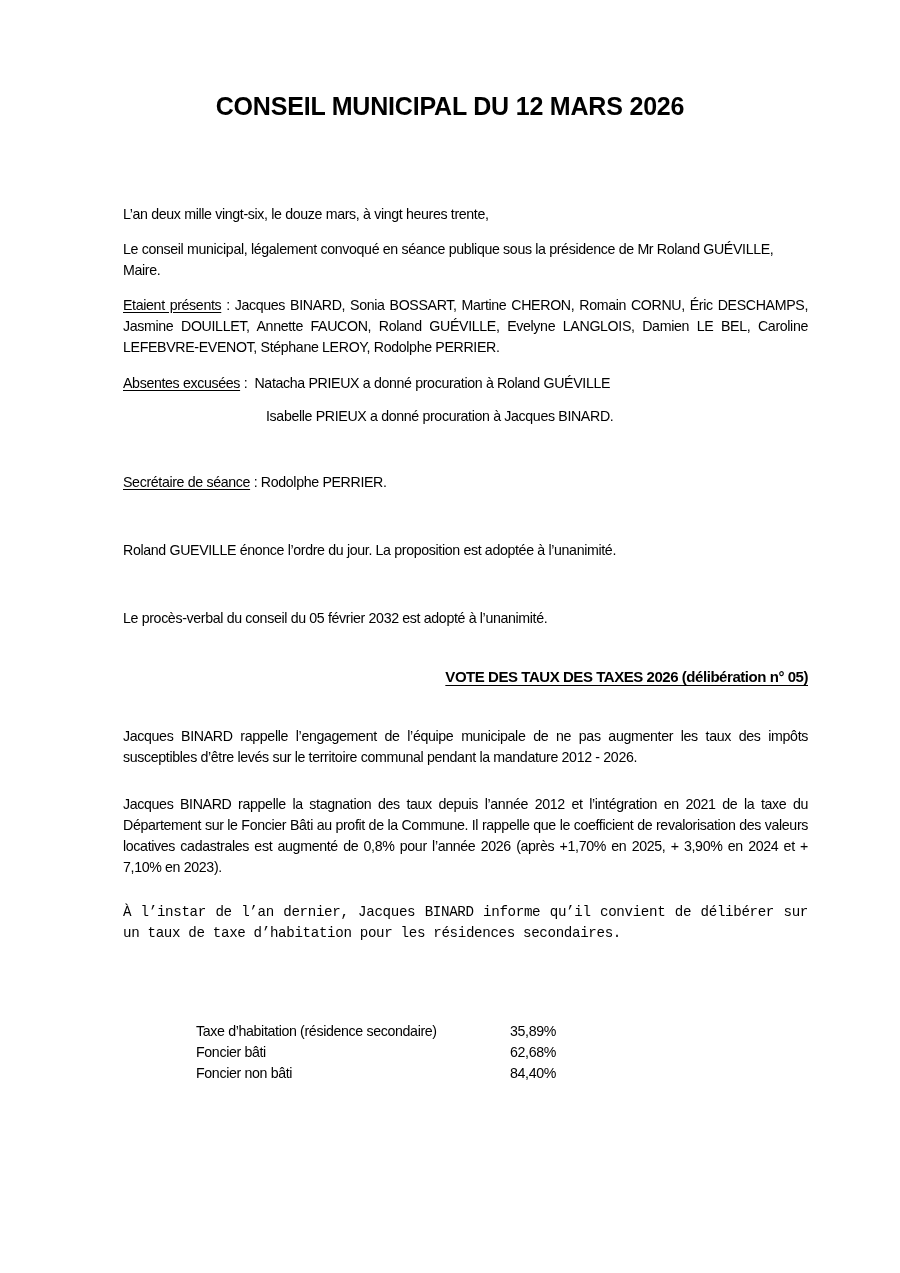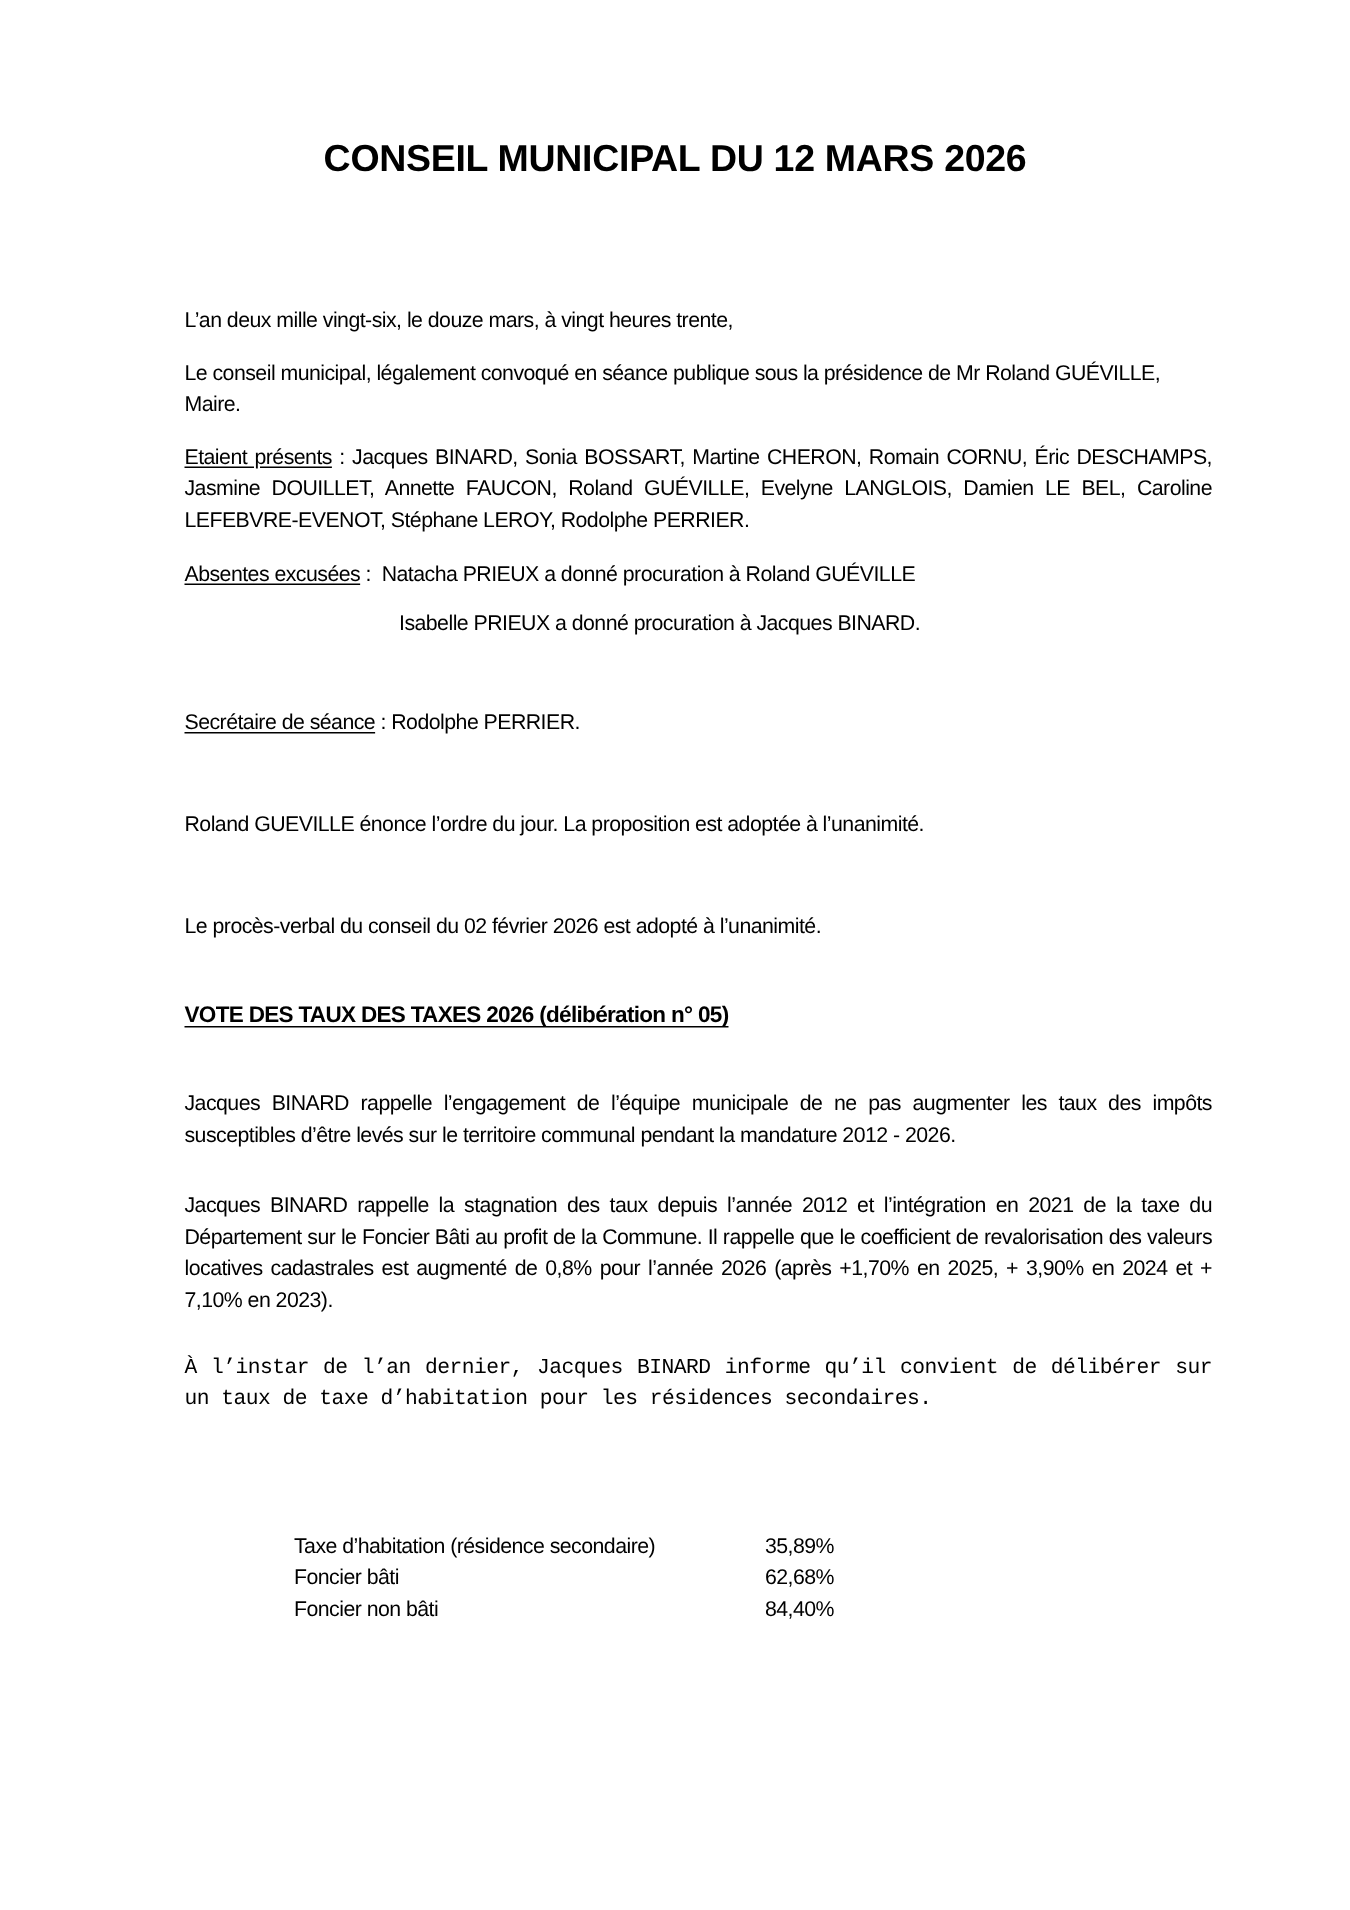--- a/index.html
+++ b/index.html
@@ -54,20 +54,21 @@
     .u {
       text-decoration: underline;
       text-underline-offset: 2px;
     }
     .section-title {
       font-weight: bold;
       text-decoration: underline;
       text-underline-offset: 3px;
       font-size: 15px;
       letter-spacing: -0.45px;
+      text-align: right;
     }
     .rates {
       position: absolute;
       left: 196px;
       top: 1021px;
       width: 360px;
     }
     .rate-row {
       display: flex;
       justify-content: space-between;
@@ -93,21 +94,21 @@
   <p class="block body-text justify" style="top:279px;"><span class="u">Etaient présents</span><span> : </span><span>Jacques BINARD, Sonia BOSSART, Martine CHERON, Romain CORNU, Éric DESCHAMPS, Jasmine DOUILLET, Annette FAUCON, Roland GUÉVILLE, Evelyne LANGLOIS, Damien LE BEL, Caroline LEFEBVRE-EVENOT, Stéphane LEROY, Rodolphe PERRIER.</span></p>
 
   <p class="block body-text" style="top:357px;"><span class="u">Absentes excusées</span><span style="white-space:pre;"> :  </span><span>Natacha PRIEUX a donné procuration à Roland GUÉVILLE</span></p>
 
   <p class="block body-text" style="top:456px;"><span class="u">Secrétaire de séance</span><span> : Rodolphe PERRIER.</span></p>
 
   <p class="block body-text" style="top:390px; left:250px; width:540px;">Isabelle PRIEUX a donné procuration à Jacques BINARD.</p>
 
   <p class="block body-text" style="top:524px;">Roland GUEVILLE énonce l’ordre du jour. La proposition est adoptée à l’unanimité.</p>
 
-  <p class="block body-text" style="top:592px;">Le procès-verbal du conseil du 02 février 2026 est adopté à l’unanimité.</p>
+  <p class="block body-text" style="top:592px;">Le procès-verbal du conseil du 05 février 2032 est adopté à l’unanimité.</p>
 
   <p class="block body-text section-title" style="top:650px;">VOTE DES TAUX DES TAXES 2026 (délibération n° 05)</p>
 
   <p class="block body-text justify" style="top:710px;">Jacques BINARD rappelle l’engagement de l’équipe municipale de ne pas augmenter les taux des impôts susceptibles d’être levés sur le territoire communal pendant la mandature 2012 - 2026.</p>
 
   <p class="block body-text justify" style="top:778px;">Jacques BINARD rappelle la stagnation des taux depuis l’année 2012 et l’intégration en 2021 de la taxe du Département sur le Foncier Bâti au profit de la Commune. Il rappelle que le coefficient de revalorisation des valeurs locatives cadastrales est augmenté de 0,8% pour l’année 2026 (après +1,70% en 2025, + 3,90% en 2024 et + 7,10% en 2023).</p>
 
   <p class="block body-text justify" style="top:886px;font-family:Liberation Mono, monospace;">À l’instar de l’an dernier, Jacques BINARD informe qu’il convient de délibérer sur un taux de taxe d’habitation pour les résidences secondaires.</p>
 
 

